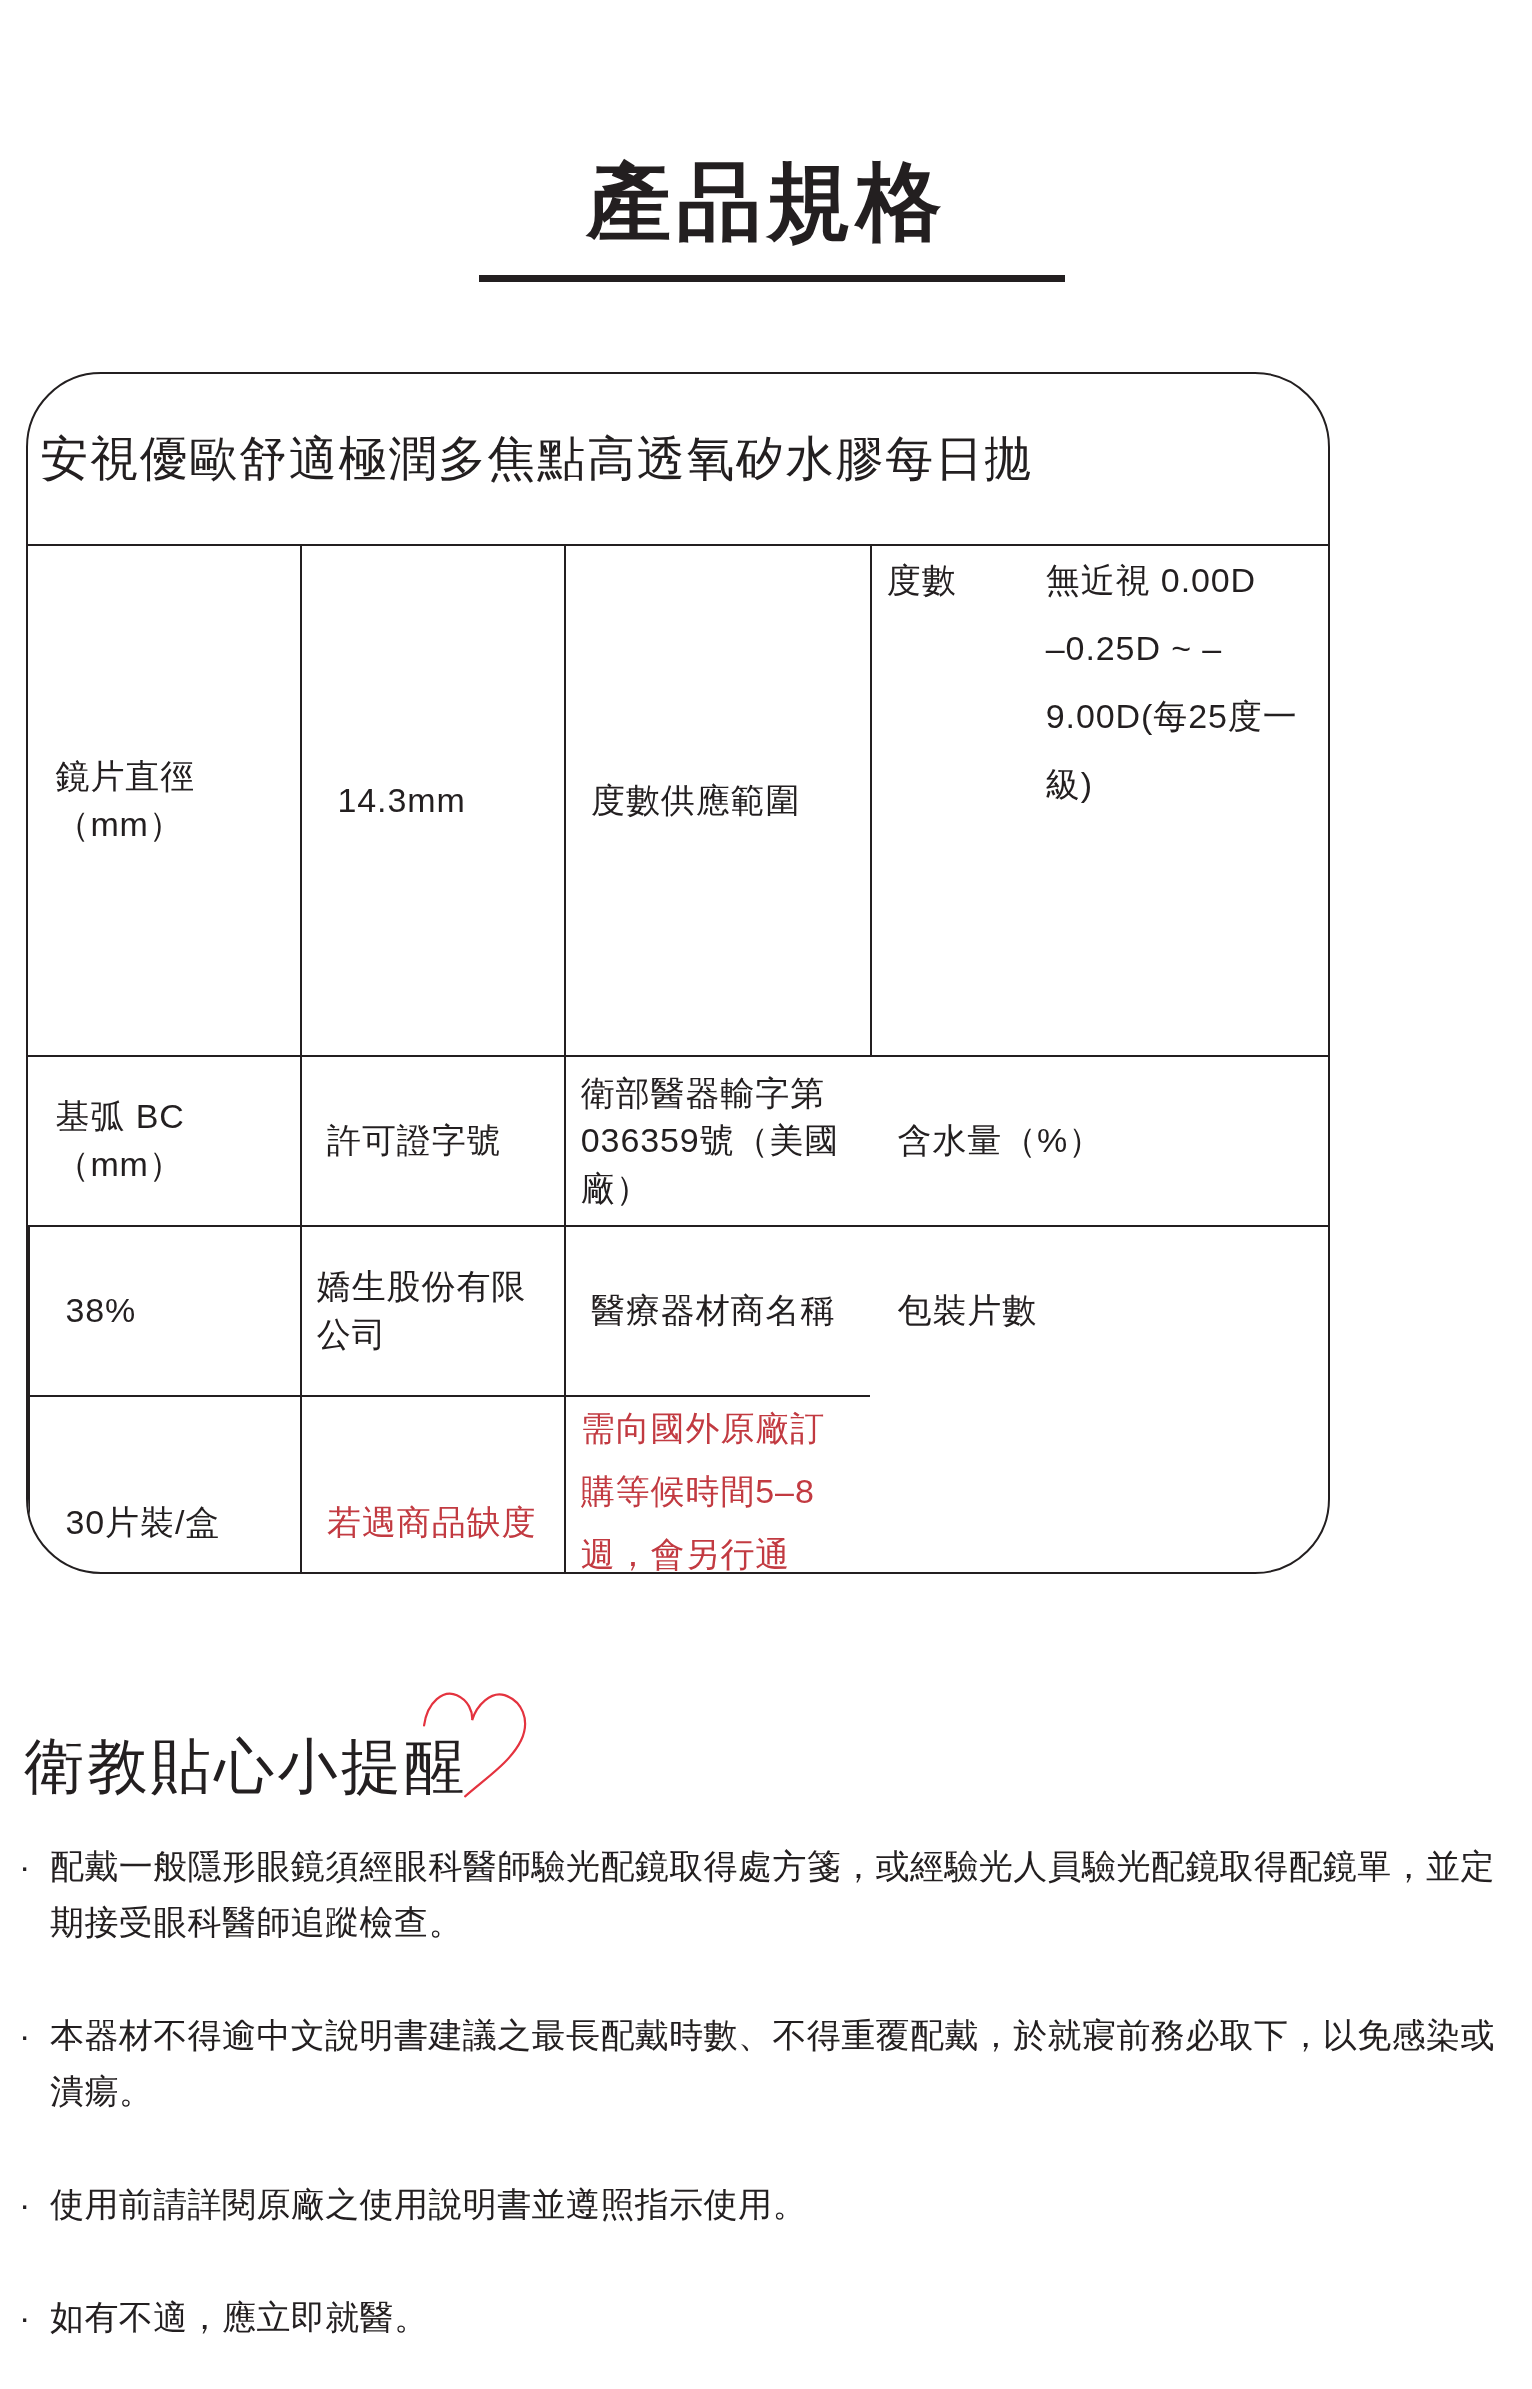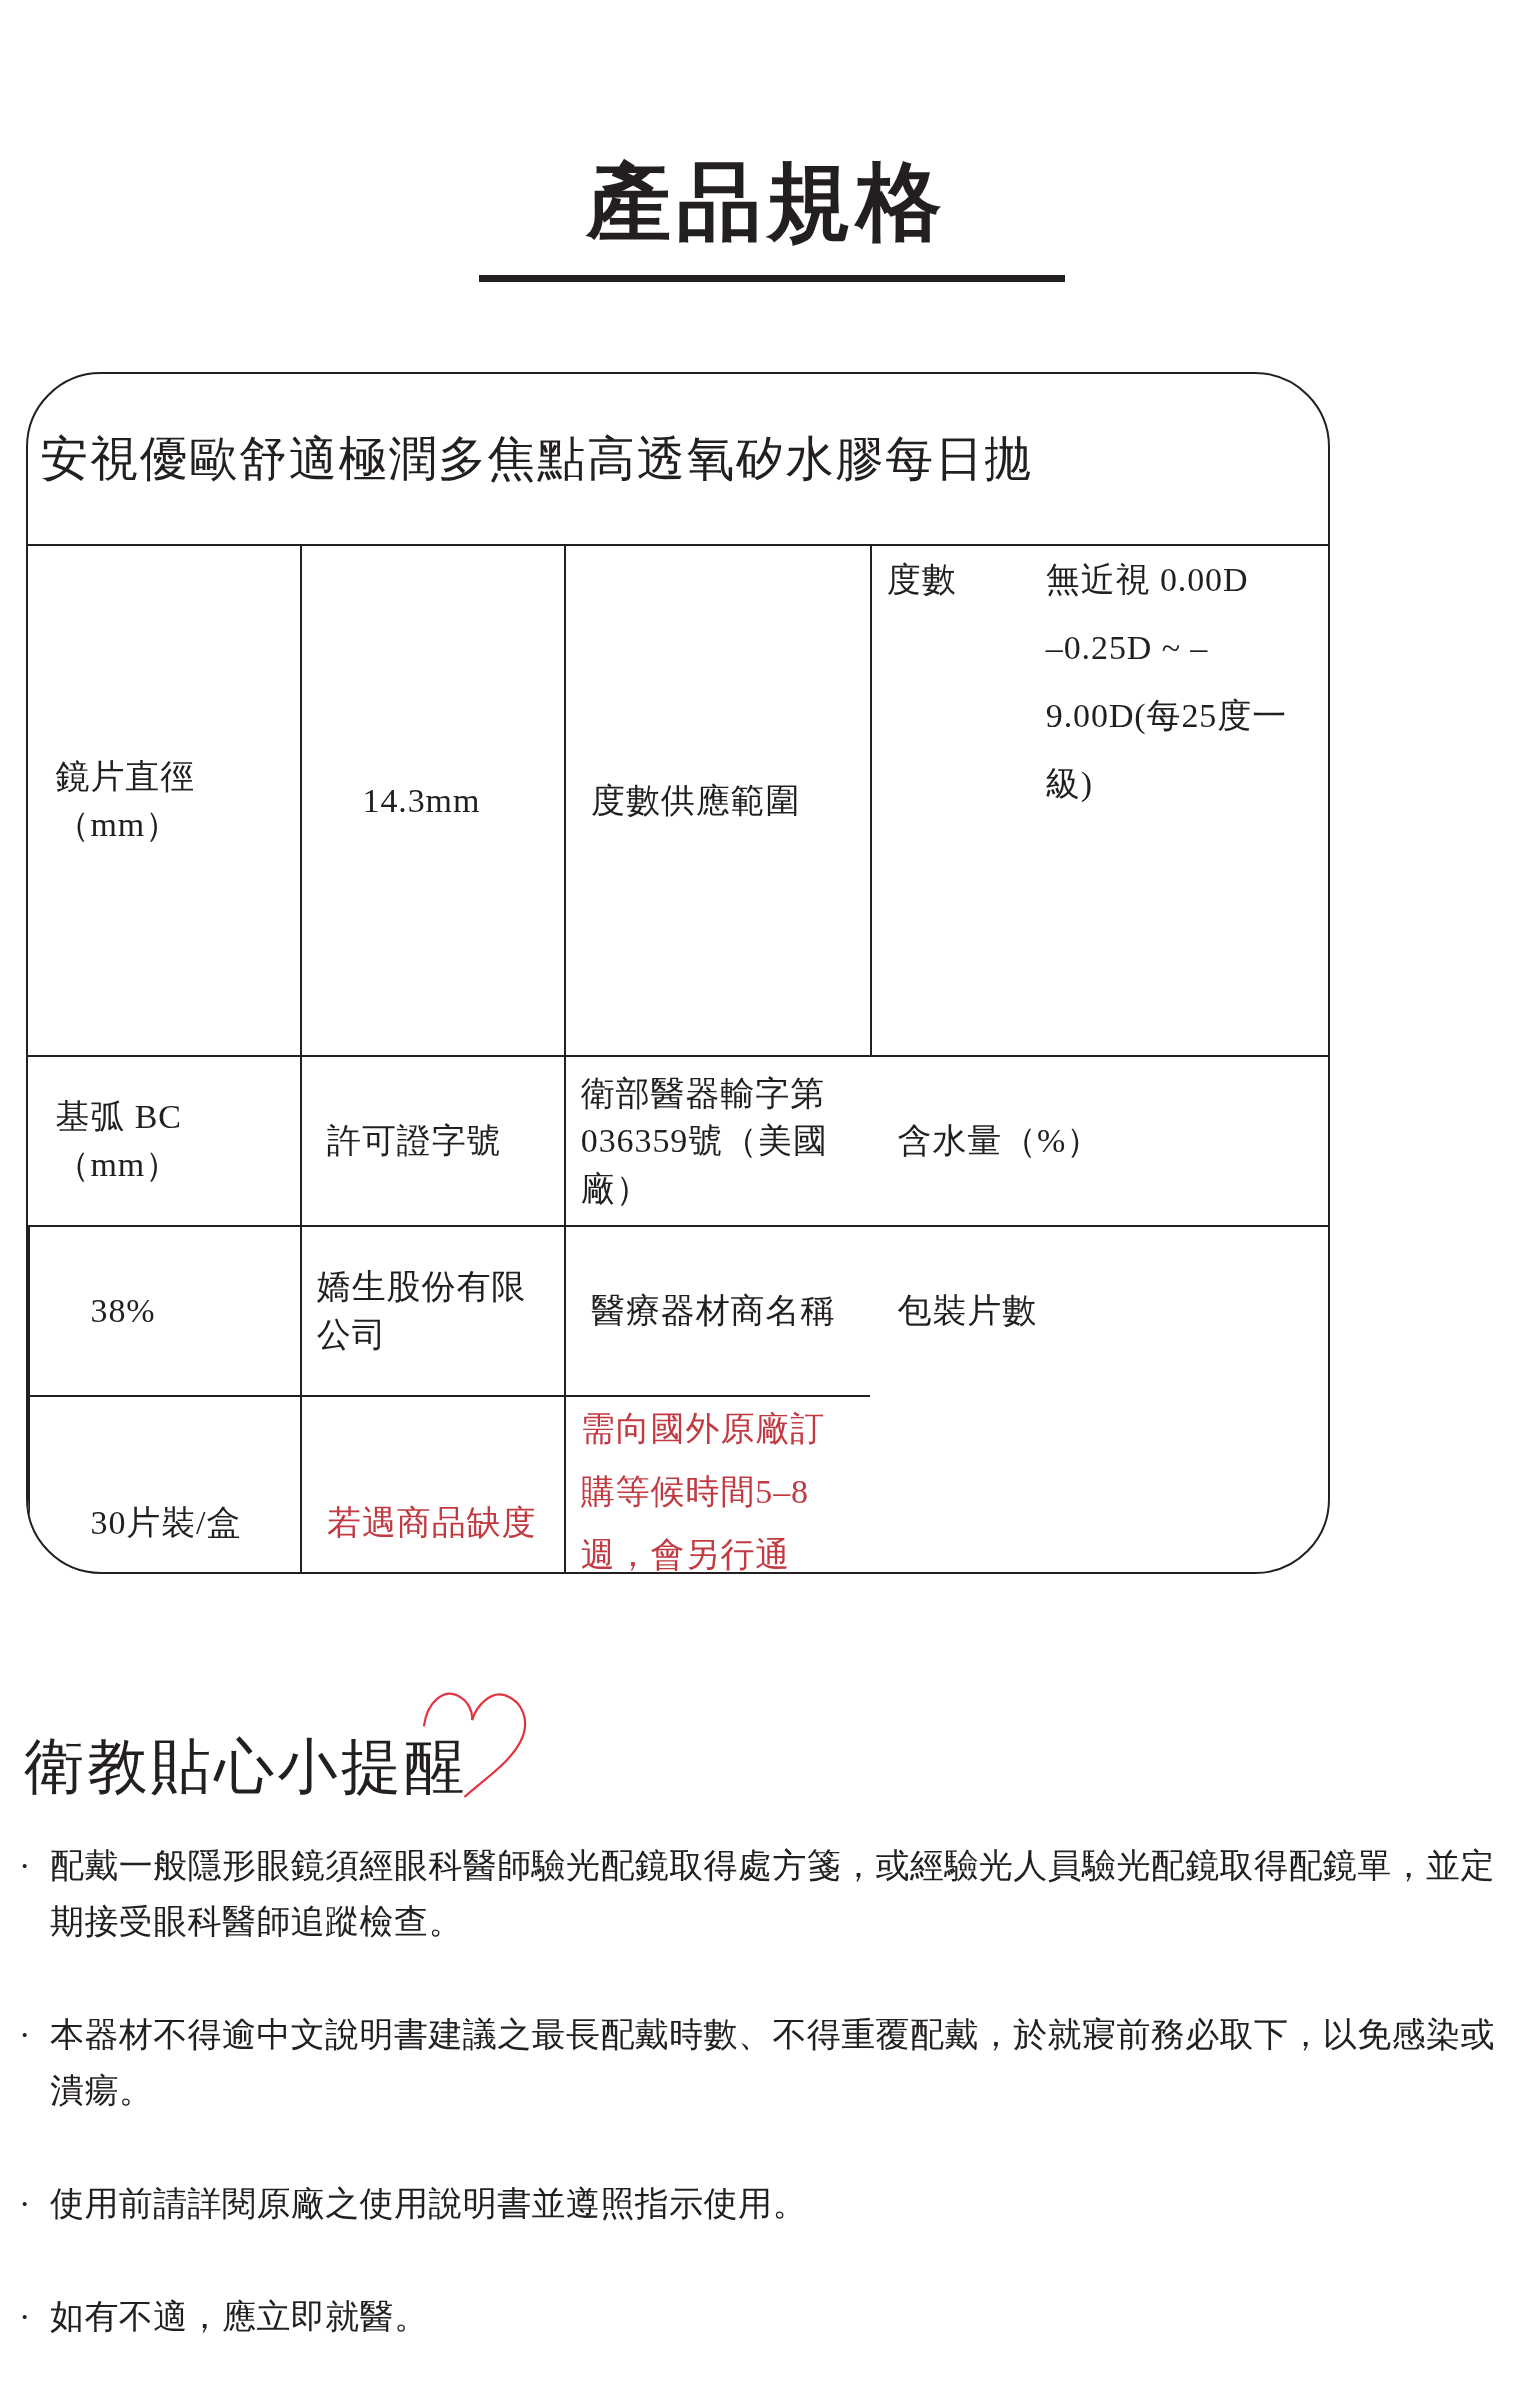--- a/index.html
+++ b/index.html
@@ -1,21 +1,21 @@
 <!DOCTYPE html>
 <html style="font-size:13.6px"><head>
 <meta charset="utf-8">
 <style>
   html,body{margin:0;padding:0;background:#ffffff;}
   .page{
     position:relative;
     width:1533px;
     height:2389px;
     background:#ffffff;
-    font-family:Liberation Serif, serif;
+    font-family:Liberation Sans, sans-serif;
     color:#231f20;
     overflow:hidden;
   }
   
   .page-title{
     position:absolute;
     left:0; top:145px;
     width:100%;
     text-align:center;
     font-size:85px;
@@ -55,21 +55,21 @@
     display:flex;
     align-items:center;
     box-sizing:border-box;
     border-top:2.6px solid #231f20;
     font-size:34px;
     letter-spacing:0.9px;
     line-height:1.4;
   }
   .bl{ border-left:2.6px solid #231f20; }
   .col1{ padding-left:28px; }
-  .col2{ padding-left:61px; }
+  .col2{ padding-left:36px; }
   .col3{ padding-left:25.5px; }
   .col4{ padding-left:15.3px; padding-right:17px; }
   .red{ color:#c23a41; }
   
   .power-cell{
     flex-direction:column;
     align-items:stretch;
     justify-content:flex-start;
   }
   .power-group{ display:flex; }

